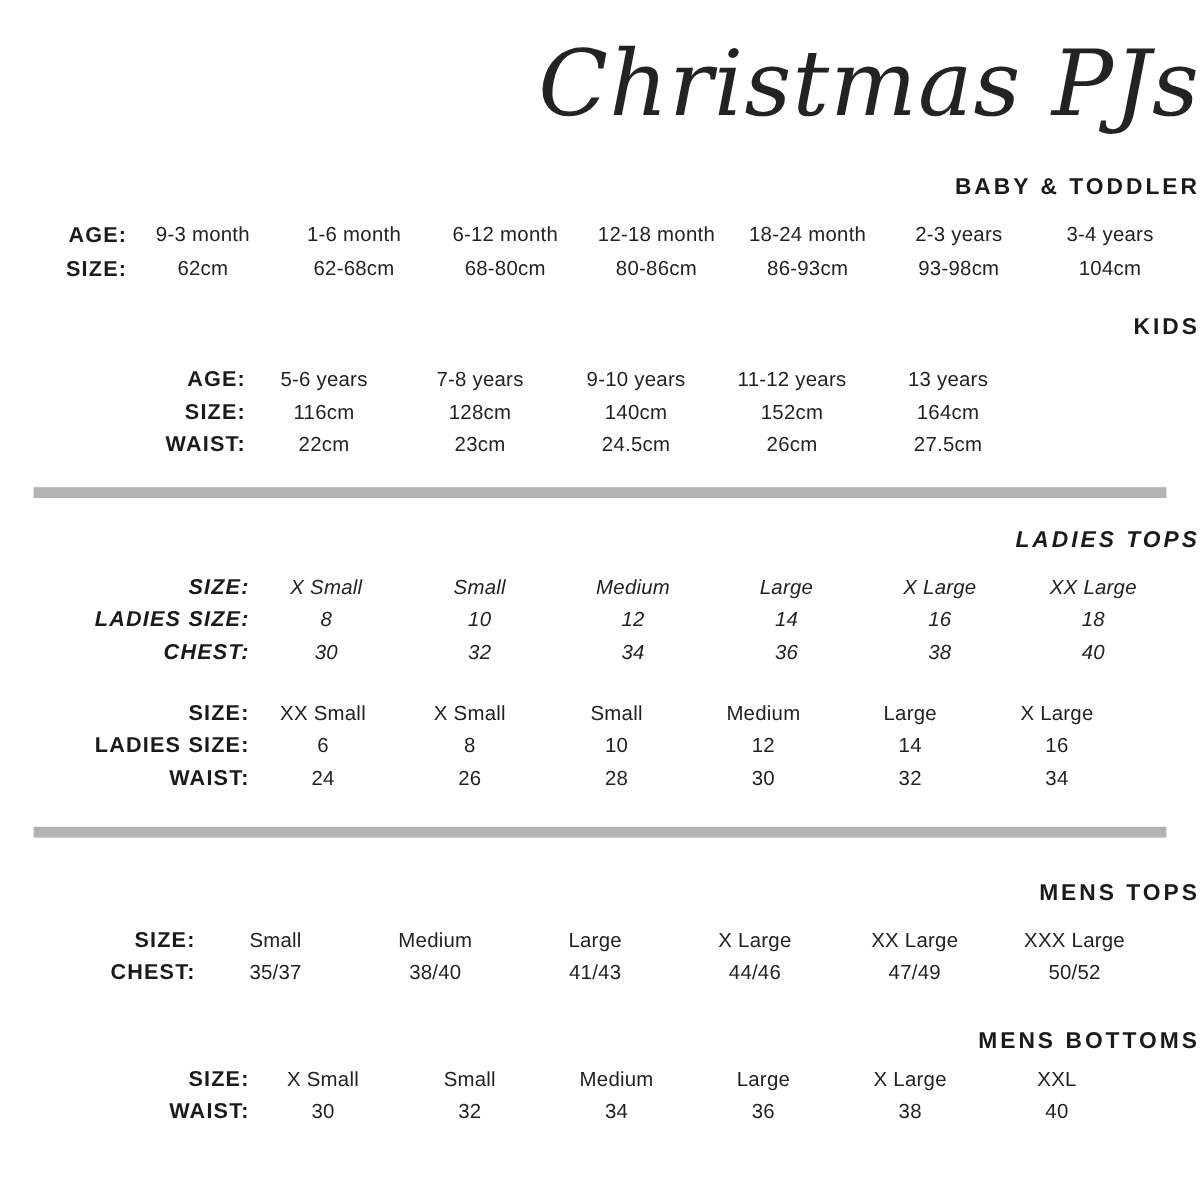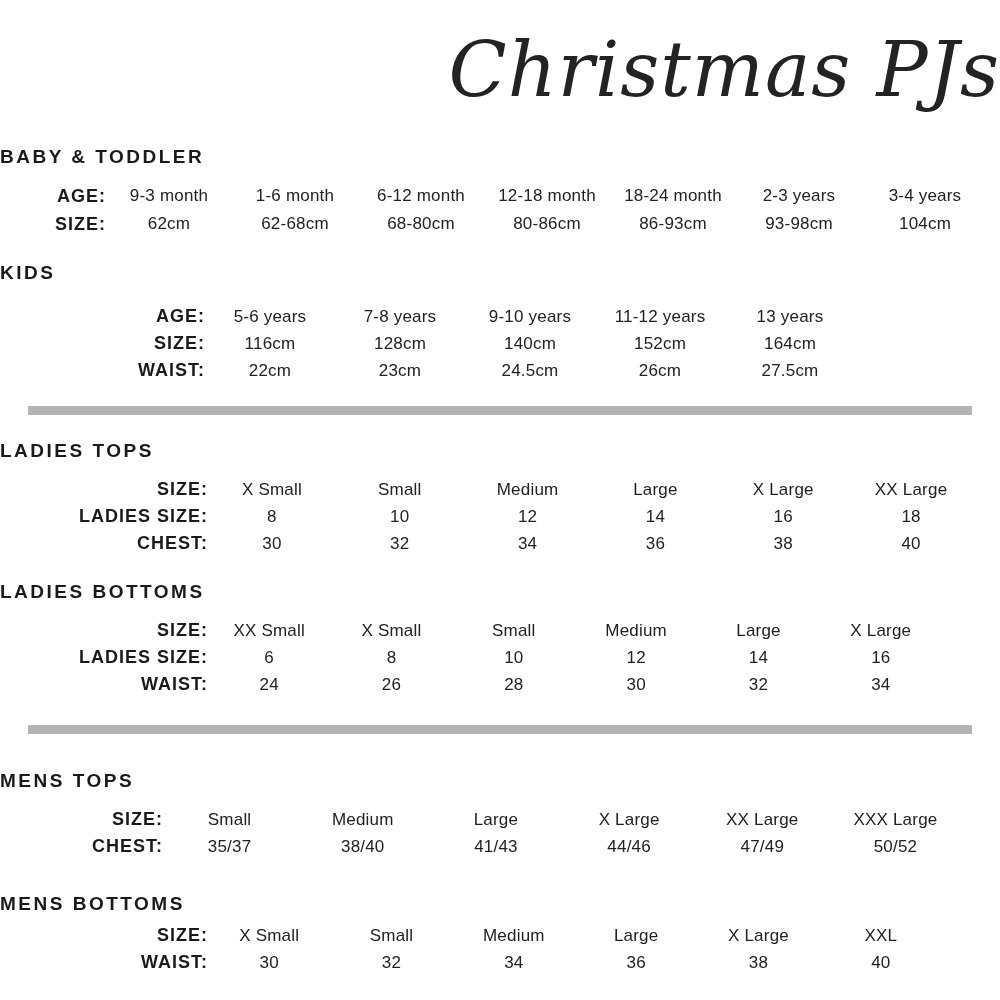--- a/index.html
+++ b/index.html
@@ -30,21 +30,21 @@
     font-style: italic;
     font-weight: 400;
     font-size: 76px;
     line-height: 124px;
     letter-spacing: 1px;
     color: #232323;
   }
   
   .section-heading {
     margin: 0;
-    text-align: left;
+    text-align: right;
     font-size: 19px;
     line-height: 22px;
     font-weight: 700;
     letter-spacing: 2.5px;
     color: #1a1a1a;
   }
   
   .section-table { margin-top: 14px; }
   .table-row {
     display: flex;
@@ -79,21 +79,21 @@
   .sec-baby-toddler .table-row    { padding-left: 38px; height: 28px; }
   .sec-baby-toddler .row-label    { width: 68px; }
   .sec-baby-toddler .row-values   { width: 882px; }
 
   .sec-kids { margin-top: 24px; }
   .sec-kids .section-table        { margin-top: 19px; }
   .sec-kids .table-row            { padding-left: 130px; }
   .sec-kids .row-label            { width: 75px; }
   .sec-kids .row-values           { width: 650px; justify-content: flex-end; }
 
-  .sec-ladies-tops { margin-top: 25px; }
+  .sec-ladies-tops { margin-top: 25px; font-style: italic; }
   .sec-ladies-tops .table-row     { padding-left: 50px; }
   .sec-ladies-tops .row-label     { width: 158px; }
   .sec-ladies-tops .row-values    { width: 767px; }
 
   .sec-ladies-bottoms { margin-top: 24px; }
   .sec-ladies-bottoms .table-row  { padding-left: 50px; }
   .sec-ladies-bottoms .row-label  { width: 158px; }
   .sec-ladies-bottoms .row-values { width: 734px; }
 
   .sec-mens-tops { margin-top: 36px; }
@@ -220,21 +220,20 @@
               <div class="cell-value">32</div>
               <div class="cell-value">34</div>
               <div class="cell-value">36</div>
               <div class="cell-value">38</div>
               <div class="cell-value">40</div>
             </div>
           </div>
         </div>
       </div>
       <div class="section sec-ladies-bottoms">
-        <div class="section-heading">LADIES BOTTOMS</div>
         <div class="section-table">
           <div class="table-row">
             <div class="row-label">SIZE:</div>
             <div class="row-values">
               <div class="cell-value">XX Small</div>
               <div class="cell-value">X Small</div>
               <div class="cell-value">Small</div>
               <div class="cell-value">Medium</div>
               <div class="cell-value">Large</div>
               <div class="cell-value">X Large</div>

